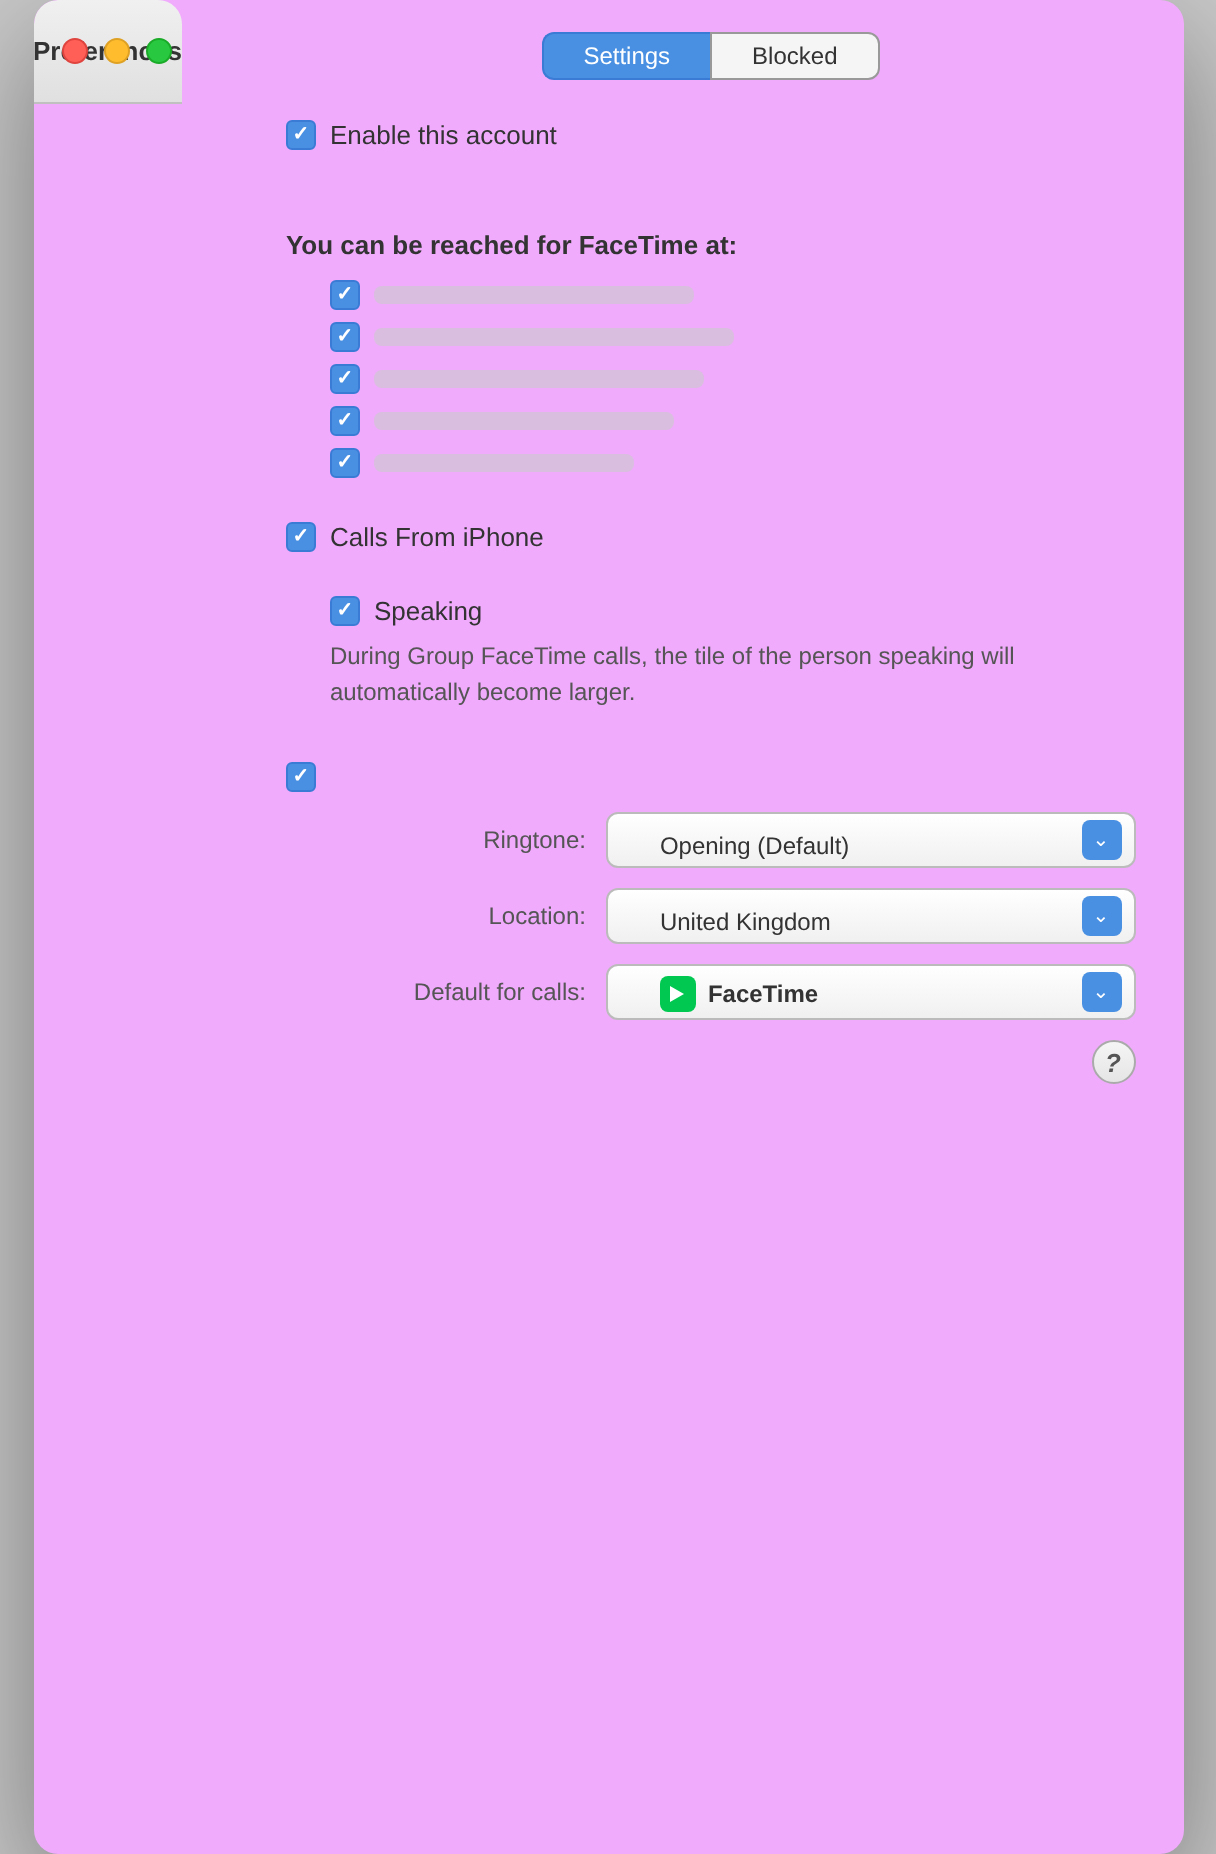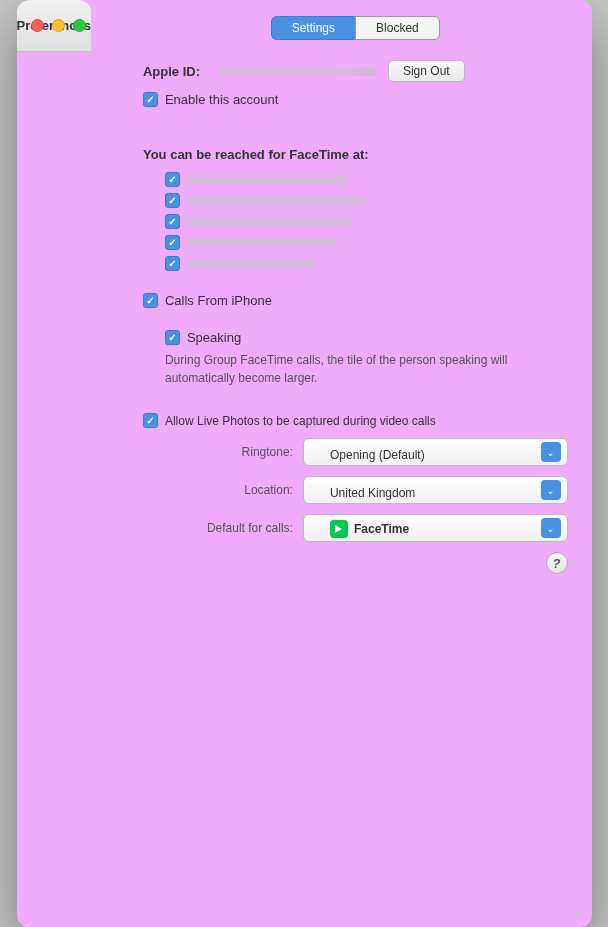--- a/index.html
+++ b/index.html
@@ -340,25 +340,20 @@
     <span class="title-bar-title">Preferences</span>
   </div>
 
   <div class="content">
 
     <div class="segmented-control">
       <button class="seg-btn active">Settings</button>
       <button class="seg-btn">Blocked</button>
     </div>
 
-    <div class="apple-id-row">
-      <span class="apple-id-label">Apple ID:</span>
-      <div class="blurred-bar" style="width:155px; margin-right:12px;"></div>
-      <button class="sign-out-btn">Sign Out</button>
-    </div>
 
     <div class="checkbox-row">
       <div class="cb"></div>
       <label>Enable this account</label>
     </div>
 
     <div class="spacer-lg"></div>
 
     <div class="section-label">You can be reached for FaceTime at:</div>
 
@@ -398,21 +393,20 @@
     <div class="checkbox-row indent">
       <div class="cb"></div>
       <label>Speaking</label>
     </div>
     <div class="description-text indent">During Group FaceTime calls, the tile of the person speaking will automatically become larger.</div>
 
     <div class="spacer-lg"></div>
 
     <div class="allow-live-row">
       <div class="cb"></div>
-      <label>Allow Live Photos to be captured during video calls</label>
     </div>
 
 
     <div class="form-row">
       <span class="form-label">Ringtone:</span>
       <div class="form-value">
         <div class="mac-select">
           <span>Opening (Default)</span>
           <div class="chevron">⌄</div>
         </div>

